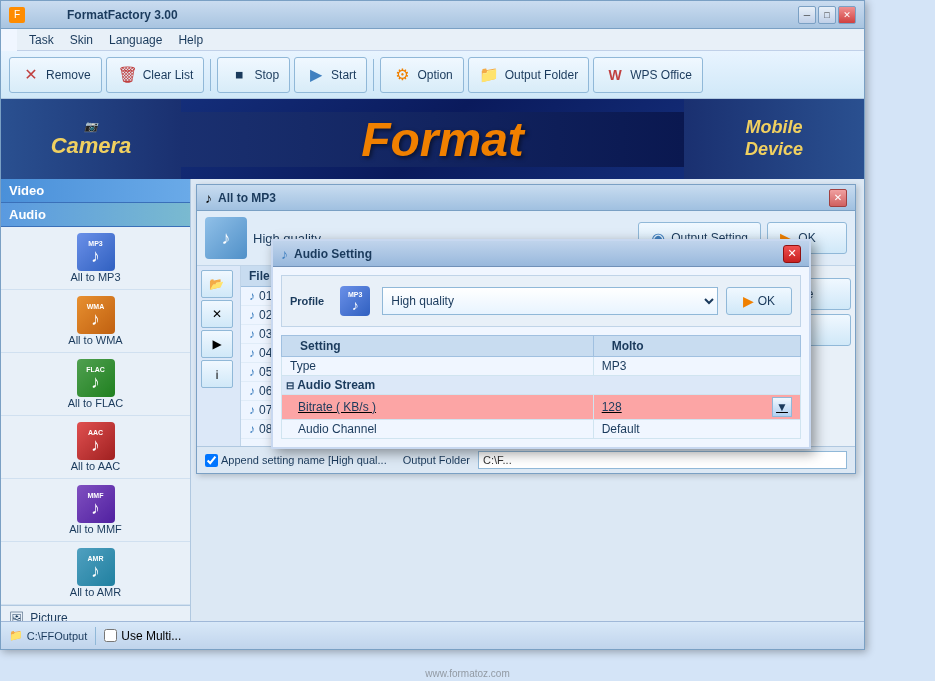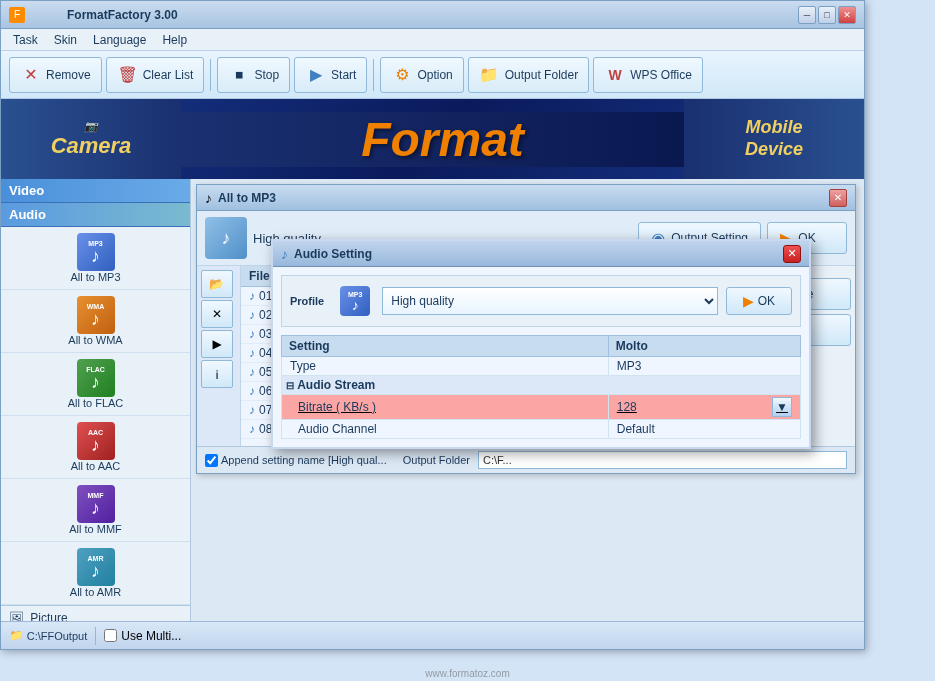--- a/index.html
+++ b/index.html
@@ -62,20 +62,21 @@
     }
 
     
     .menu-bar {
       background: #e8f0f8;
       height: 22px;
       display: flex;
       align-items: center;
       padding: 0 4px;
       border-bottom: 1px solid #c0d0e8;
+      margin-left: 16px;
     }
     .menu-item {
       padding: 2px 8px;
       cursor: pointer;
       color: #1a3a5c;
       font-size: 12px;
     }
 
     
     .toolbar {
@@ -447,21 +448,21 @@
     }
 
     
     .settings-table {
       width: 100%;
       border-collapse: collapse;
       font-size: 12px;
     }
     .settings-table th {
       background: #c8dcf0;
-      padding: 3px 7px;
+      padding: 3px 18px;
       text-align: left;
       border: 1px solid #a0c0e0;
       color: #1a3a5c;
     }
     .settings-table td {
       padding: 2px 8px;
       border: 1px solid #d0e4f0;
       color: #1a3a5c;
     }
     .settings-table tr.section-header td {

